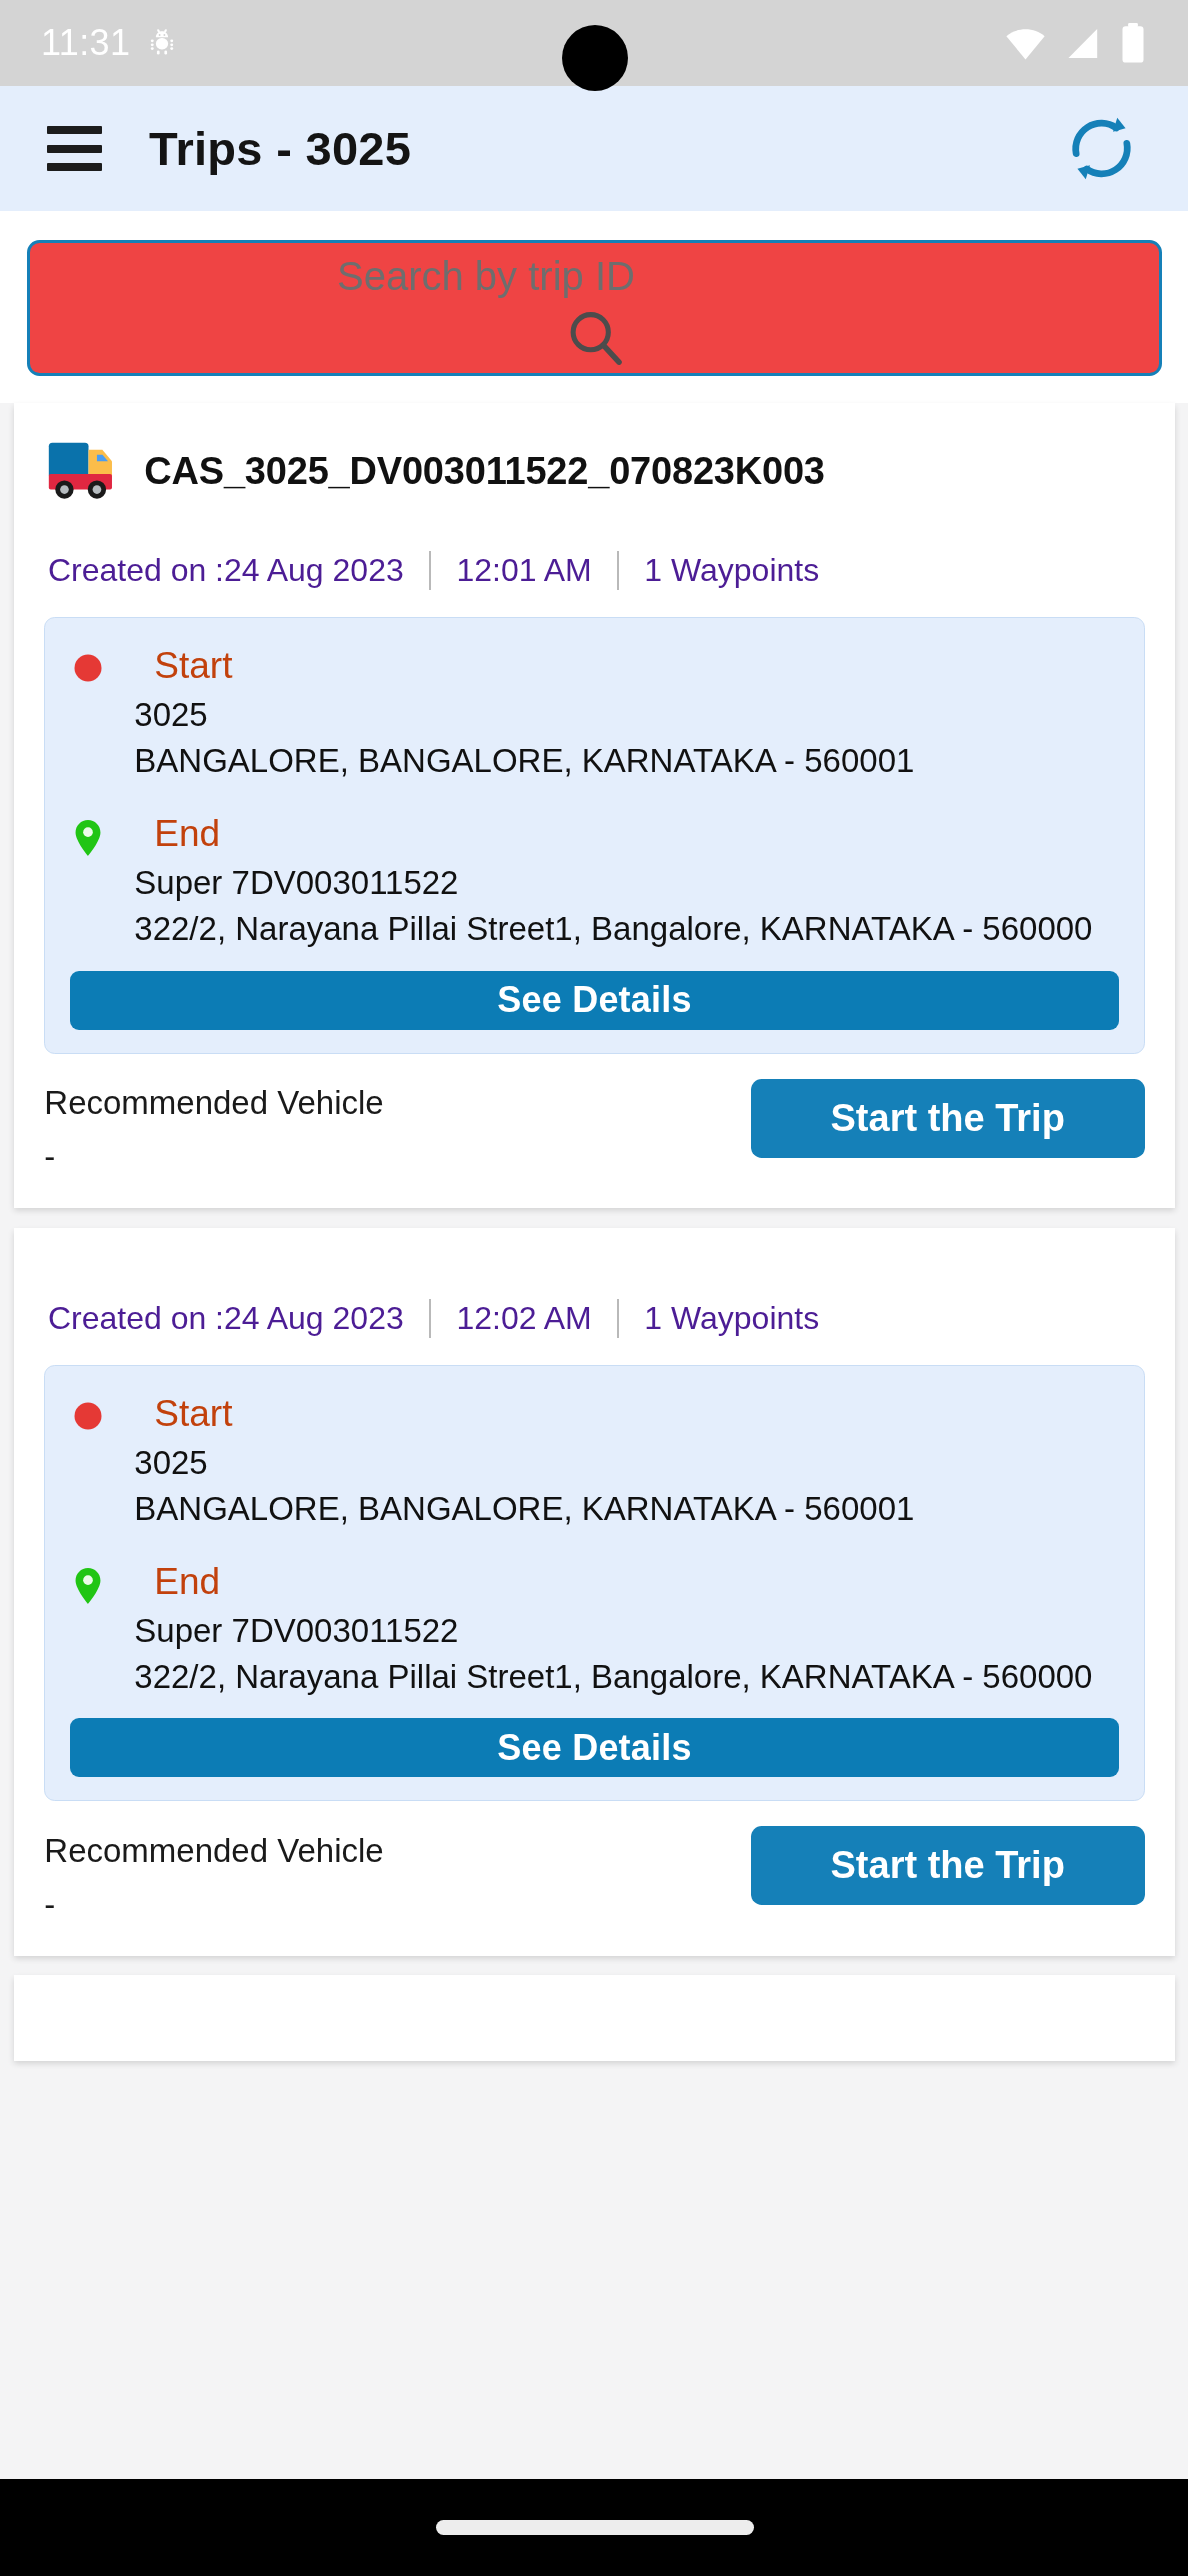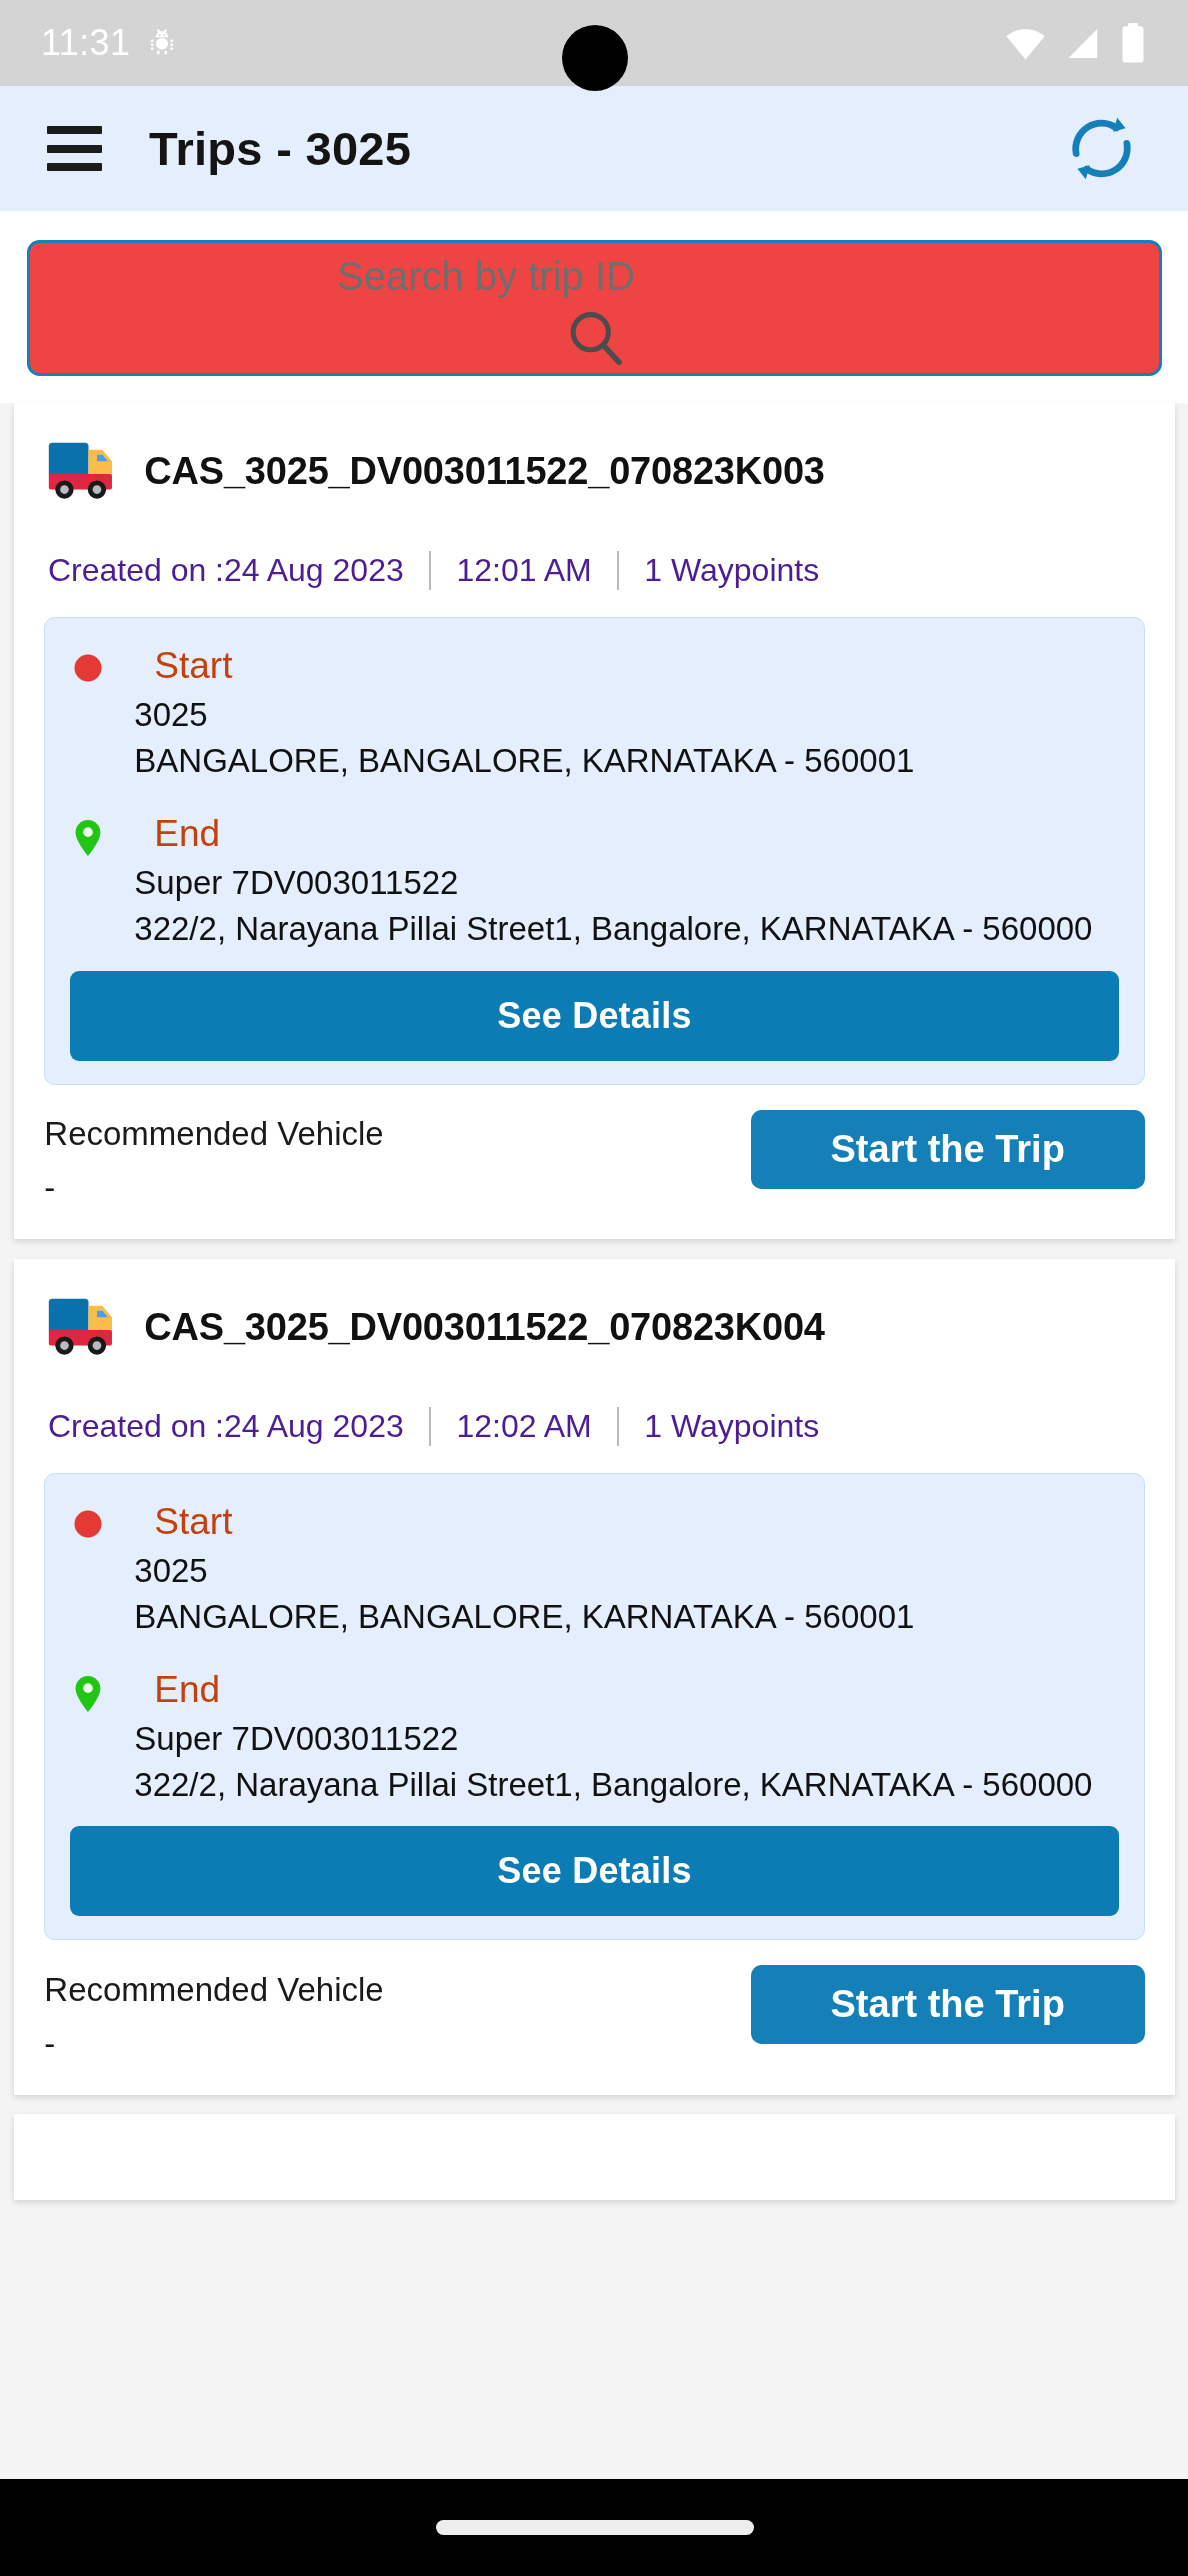--- a/index.html
+++ b/index.html
@@ -74,21 +74,21 @@
   .leg + .leg { margin-top:30px; }
   .marker { width:41px; flex:0 0 41px; padding-top:5.4px; }
   .leg-body { flex:1; }
   .leg-label { font-size:37px; color:#c2410c; margin-bottom:9px;margin-left:20px; }
   .leg-name  { font-size:33px; color:#111111; margin-bottom:5.4px; }
   .leg-addr  { font-size:33px; color:#111111; line-height:1.32; }
 
   .see-details {
     display:block; width:100%; margin-top:19.7px;
     background:#0c7cb5; color:#ffffff; border:none; border-radius:9px;
-    height:90px; font-family:"Liberation Sans", sans-serif;
+    height:59px; font-family:"Liberation Sans", sans-serif;
     font-size:36px; font-weight:700; letter-spacing:0.2px; cursor:pointer;
   }
 
   .card-foot { display:flex; align-items:flex-start; margin-top:25px; }
   .rec-block { padding-top:5.4px; }
   .rec-label { font-size:33px; color:#1a1a1a; }
   .rec-value { font-size:33px; color:#1a1a1a; margin-top:16px; }
   .start-trip {
     margin-left:auto; background:#1580b8; color:#ffffff; border:none; border-radius:10.7px;
     padding:0 39px; height:79px; min-width:394px;
@@ -235,33 +235,20 @@
       <div class="card-foot">
         <div class="rec-block">
           <div class="rec-label">Recommended Vehicle</div>
           <div class="rec-value">-</div>
         </div>
         <button class="start-trip">Start the Trip</button>
       </div>
     </div>
 
     <div class="card">
-      <div class="card-head">
-        <svg class="truck-icon" viewBox="0 0 64 64">
-          <rect x="4" y="8" width="33" height="30" rx="3" fill="#0a72ab"></rect>
-          <path d="M37 14h11.5l8 9.5V38H37z" fill="#fbbd4a"></path>
-          <path d="M44 18h4.6l4.6 5.4H44z" fill="#4a9df0"></path>
-          <rect x="4" y="34" width="52.5" height="13" rx="1.6" fill="#e02741"></rect>
-          <circle cx="17" cy="47" r="7.6" fill="#1a1a1a"></circle>
-          <circle cx="17" cy="47" r="3.6" fill="#b6bcc0"></circle>
-          <circle cx="44" cy="47" r="7.6" fill="#1a1a1a"></circle>
-          <circle cx="44" cy="47" r="3.6" fill="#b6bcc0"></circle>
-        </svg>
-        <div class="trip-id">CAS_3025_DV003011522_070823K004</div>
-      </div>
 
       <div class="meta">
         <span>Created on : </span>
         <span>24 Aug 2023</span>
         <span class="sep"></span>
         <span>12:02 AM</span>
         <span class="sep"></span>
         <span>1 Waypoints</span>
       </div>
 

